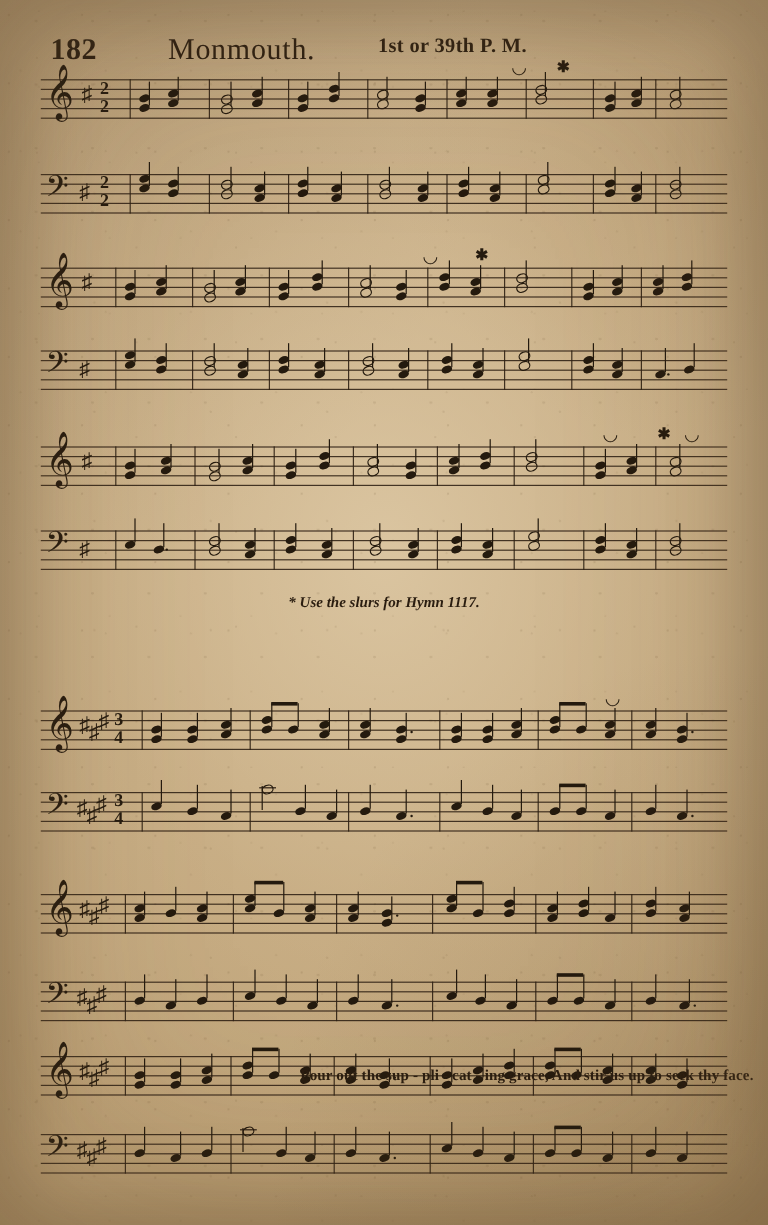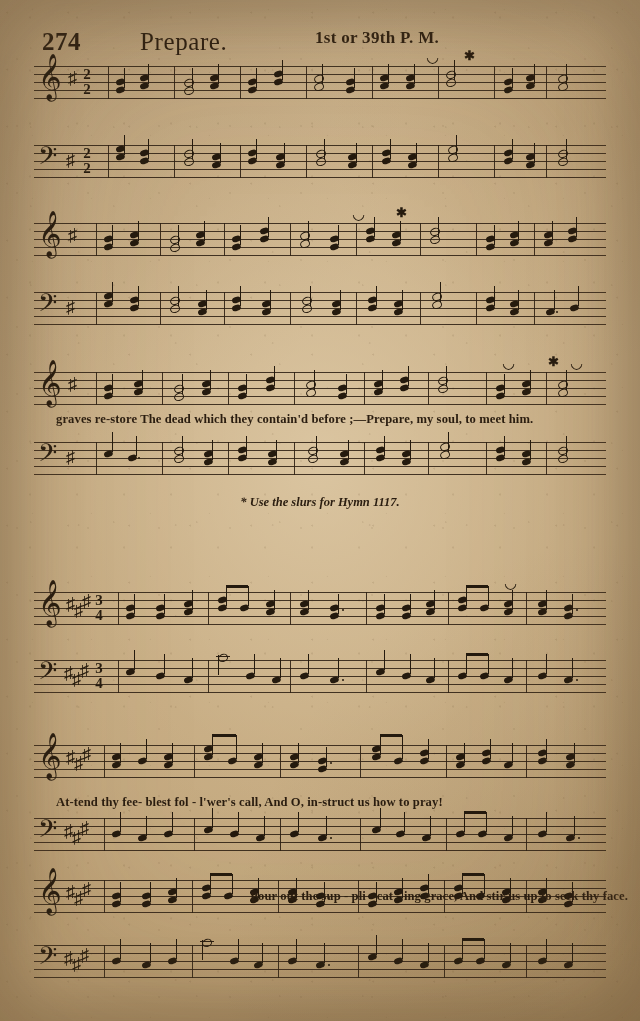--- a/index.html
+++ b/index.html
@@ -232,22 +232,22 @@
 </style>
 </head>
 <body>
 
 <div class="page"></div>
 <div class="speckle"></div>
 
 <div class="content">
 
   <div class="hymn-header hdr-274">
-    <span class="page-number">274</span>
-    <span class="tune-title">Prepare.</span>
+    <span class="page-number">182</span>
+    <span class="tune-title">Monmouth.</span>
     <span class="meter">1st or 39th P. M.</span>
   </div>
 
   <div class="system" style="top:66px;">
     <div class="stafflines">
       <i></i>
         <i></i>
         <i></i>
         <i></i>
         <i></i>
@@ -517,21 +517,20 @@
     <span class="note open" style="left:404px; top:13px;"></span><span class="stem" style="left:412px; top:-6px; height:20px;"></span>
     <span class="note open" style="left:404px; top:5px;"></span>
     <span class="note" style="left:462px; top:21px;"></span><span class="stem" style="left:470px; top:2px; height:20px;"></span>
     <span class="note" style="left:462px; top:13px;"></span>
     <span class="note" style="left:488px; top:17px;"></span><span class="stem" style="left:496px; top:-2px; height:20px;"></span>
     <span class="note" style="left:488px; top:9px;"></span>
     <span class="note open" style="left:524px; top:17px;"></span><span class="stem" style="left:532px; top:-2px; height:20px;"></span>
     <span class="note open" style="left:524px; top:9px;"></span>
   </div>
 
-  <div class="lyrics indent" style="top:412px;">graves re-store  The dead which they contain'd before ;—Prepare, my soul, to    meet  him.</div>
 
   <div class="system" style="top:442px;">
     <div class="stafflines">
       <i></i>
         <i></i>
         <i></i>
         <i></i>
         <i></i>
     </div>
     <span class="clef bass">𝄢</span>
@@ -737,21 +736,20 @@
     <span class="note" style="left:422px; top:9px;"></span>
     <span class="note" style="left:448px; top:13px;"></span><span class="stem" style="left:456px; top:-6px; height:20px;"></span>
     <span class="note" style="left:448px; top:5px;"></span>
     <span class="note" style="left:470px; top:17px;"></span><span class="stem" style="left:478px; top:-2px; height:20px;"></span>
     <span class="note" style="left:504px; top:13px;"></span><span class="stem" style="left:512px; top:-6px; height:20px;"></span>
     <span class="note" style="left:504px; top:5px;"></span>
     <span class="note" style="left:532px; top:17px;"></span><span class="stem" style="left:540px; top:-2px; height:20px;"></span>
     <span class="note" style="left:532px; top:9px;"></span>
   </div>
 
-  <div class="lyrics indent" style="top:795px;">At-tend thy  fee- blest fol - l'wer's call,      And O, in-struct us  how to  pray!</div>
 
   <div class="system" style="top:818px;">
     <div class="stafflines">
       <i></i>
         <i></i>
         <i></i>
         <i></i>
         <i></i>
     </div>
     <span class="clef bass">𝄢</span>

